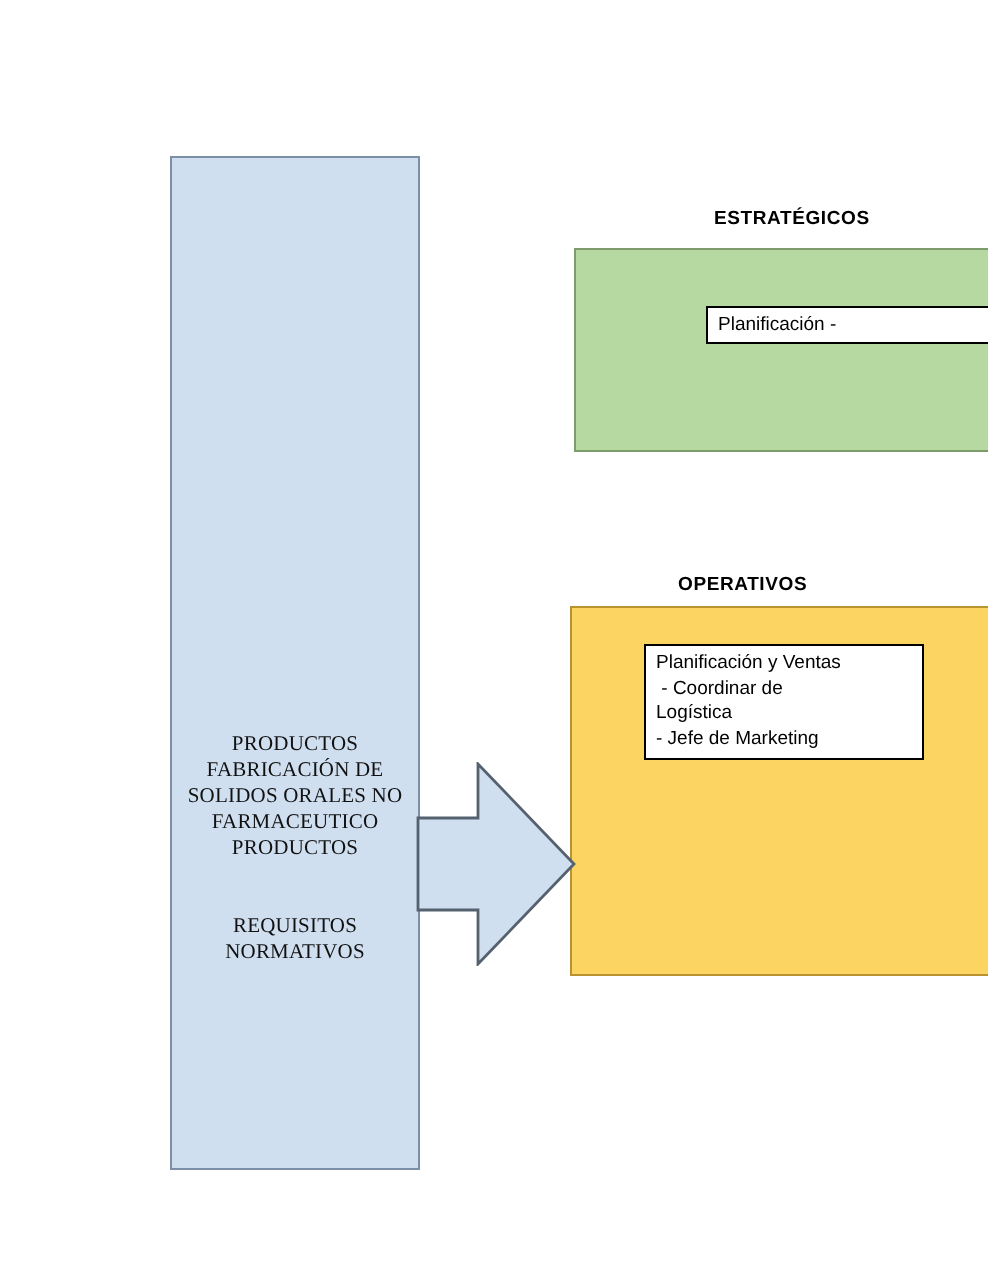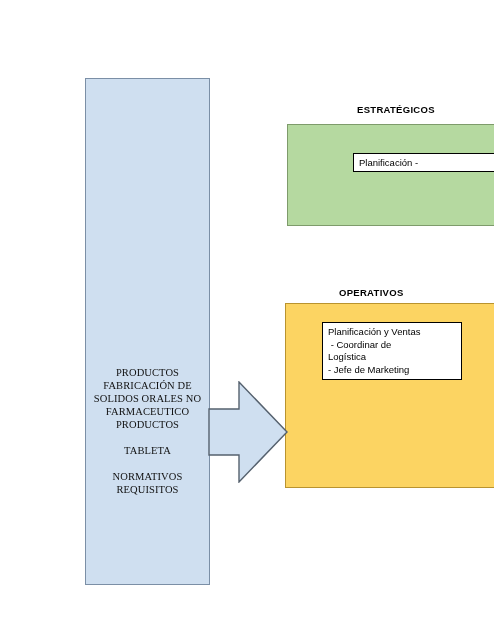--- a/index.html
+++ b/index.html
@@ -126,24 +126,23 @@
 <div id="canvas">
 
   <div class="scope-box"></div>
   <div class="scope-text">
     <p>PRODUCTOS</p>
     <p>FABRICACIÓN DE</p>
     <p>SOLIDOS ORALES NO</p>
     <p>FARMACEUTICO</p>
     <p>PRODUCTOS</p>
     <div class="gap"></div>
-    <p>TABLETA</p>
     <div class="gap"></div>
+    <p>REQUISITOS</p>
     <p>NORMATIVOS</p>
-    <p>REQUISITOS</p>
   </div>
 
   <div class="section-label label-estrategicos">ESTRATÉGICOS</div>
   <div class="panel panel-estrategicos"></div>
   <div class="callout callout-estrategicos">Planificación - </div>
 
   <div class="section-label label-operativos">OPERATIVOS</div>
   <div class="panel panel-operativos"></div>
   <div class="callout callout-operativos">Planificación y Ventas
  - Coordinar de

